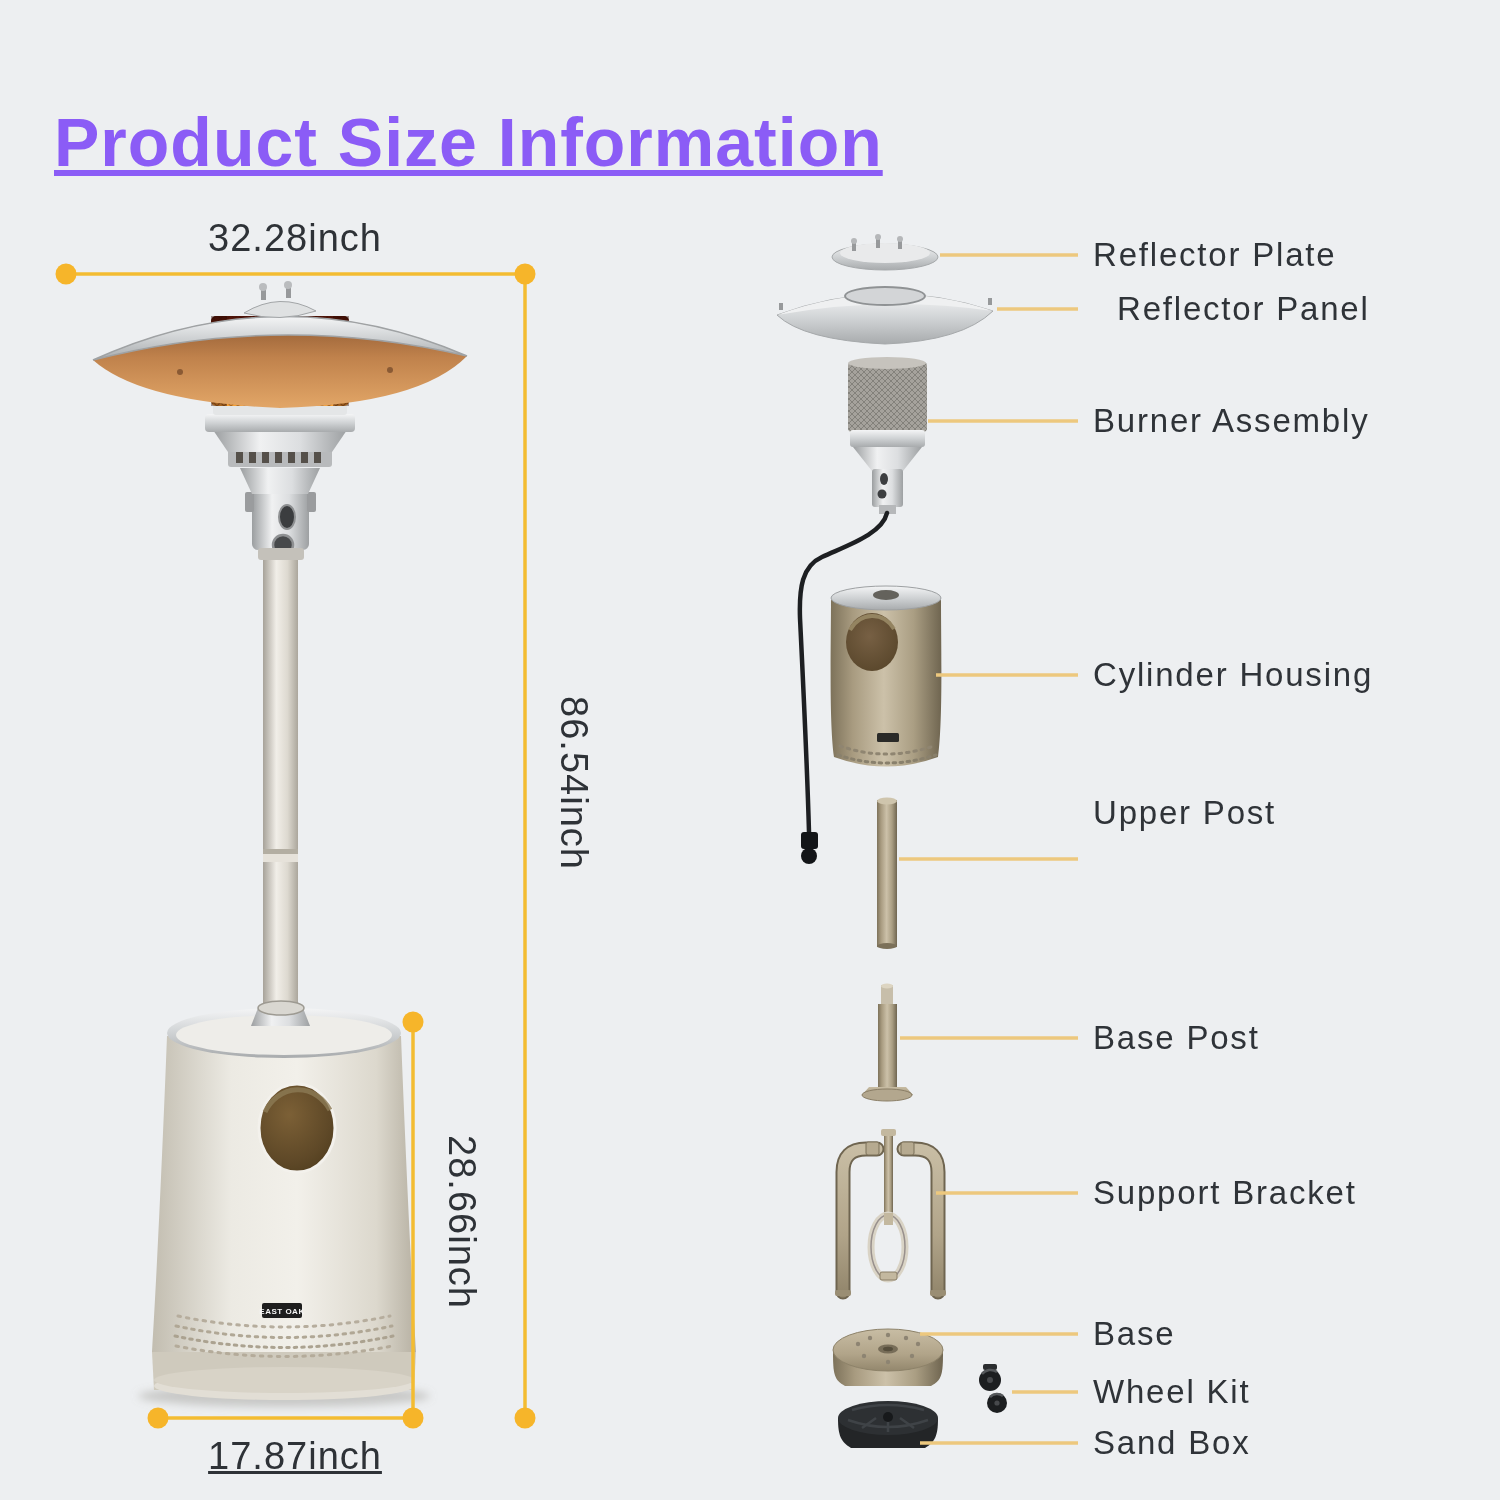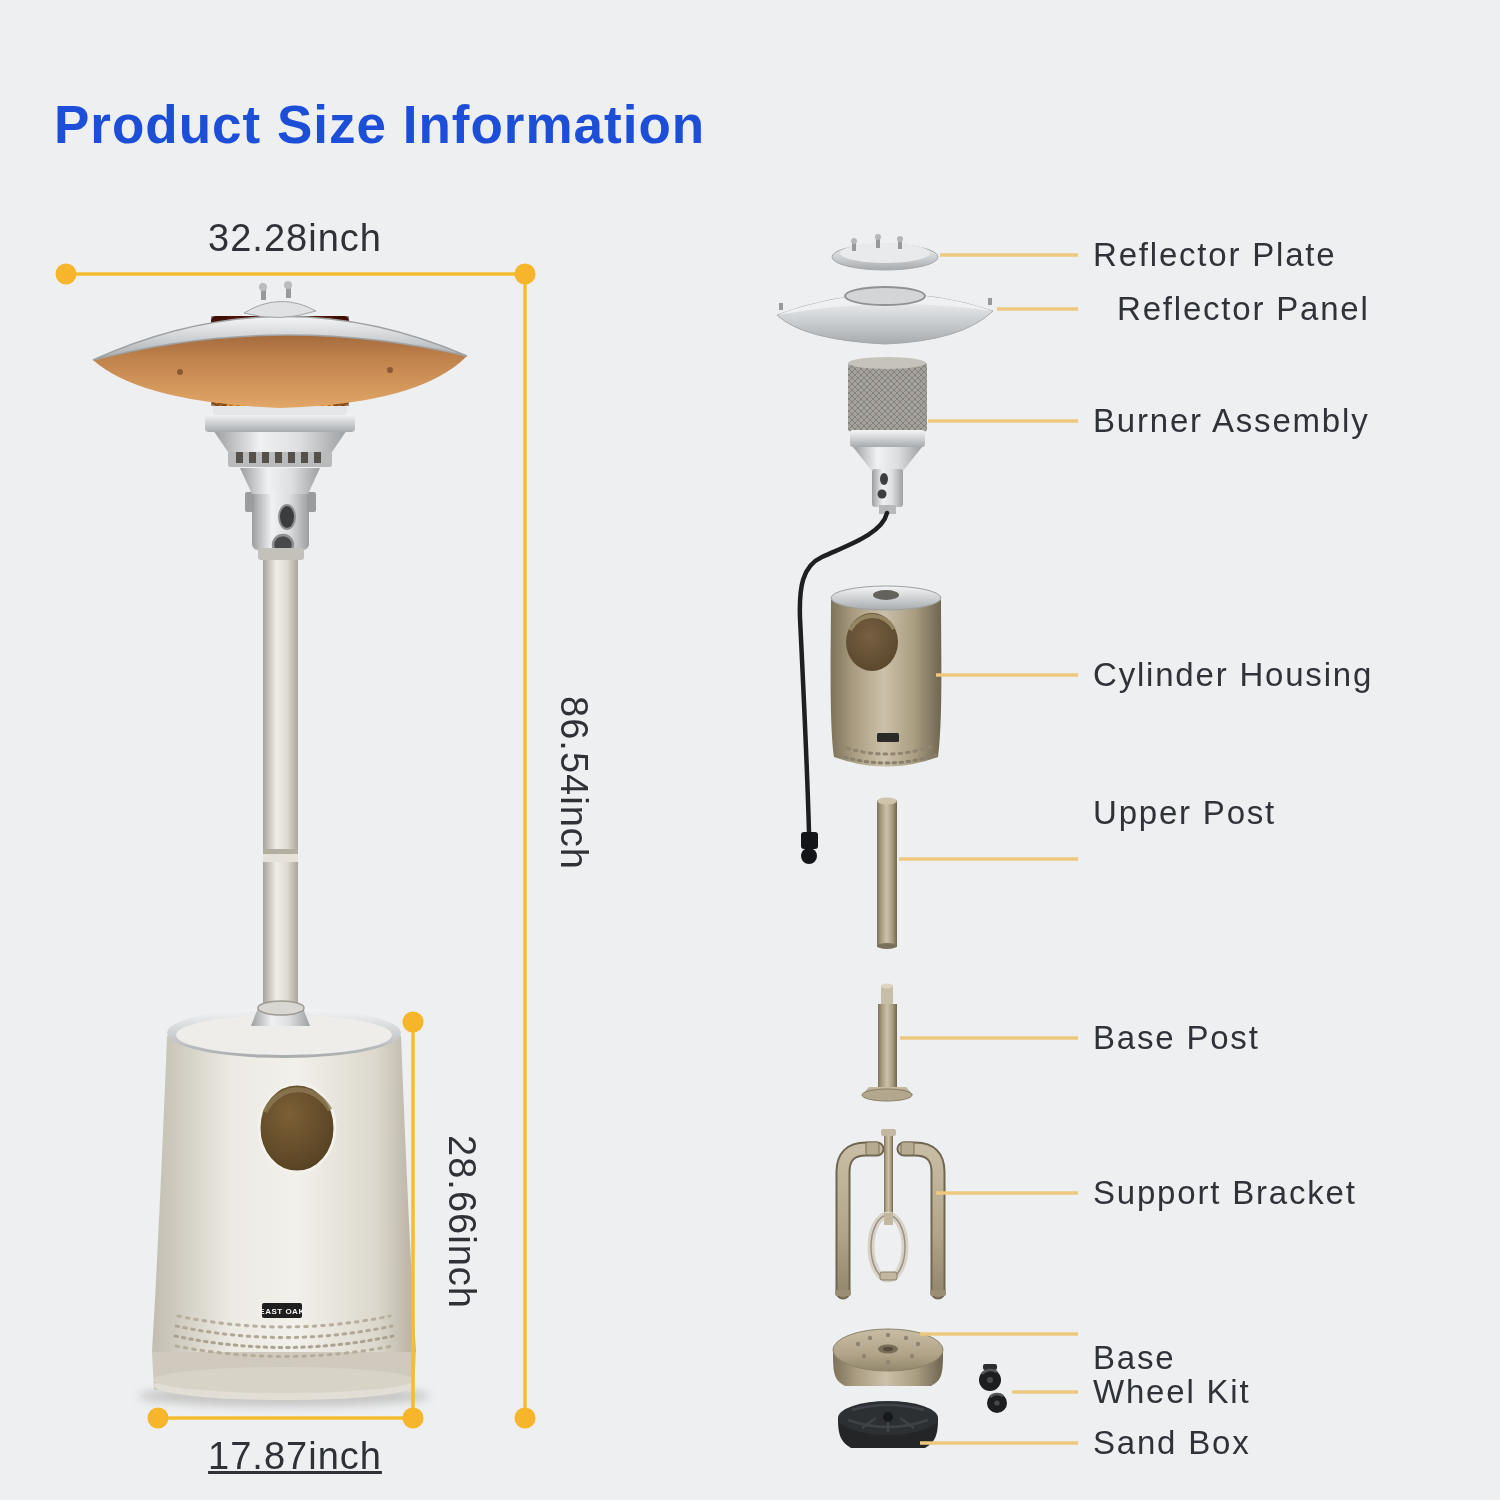--- a/index.html
+++ b/index.html
@@ -1,21 +1,21 @@
 <!DOCTYPE html>
 <html><head>
 <meta charset="utf-8">
 <style>
   html,body{margin:0;padding:0;}
   body{width:1500px;height:1500px;background:#edeff1;font-family:"Liberation Sans",sans-serif;overflow:hidden;position:relative;}
   .canvas{position:absolute;left:0;top:0;width:1500px;height:1500px;}
   svg.art{position:absolute;left:0;top:0;}
   .page-title{
     position:absolute;left:54px;top:62px;width:1100px;
-    font-size:53px;font-weight:700;letter-spacing:1px;color:#1d4ed8;line-height:1.0;
+    font-size:68px;font-weight:700;letter-spacing:1px;color:#8b5cf6;line-height:1.0;text-decoration:underline;
   }
   .dim-label{
     position:absolute;font-size:38px;color:#2e3237;letter-spacing:1px;white-space:nowrap;
     text-align:center;line-height:42px;
   }
   .dim-label.vert{transform:rotate(90deg);}
   .part-label{
     position:absolute;left:1093px;font-size:33px;color:#2f3338;letter-spacing:1.8px;
     line-height:42px;white-space:nowrap;
   }
@@ -331,17 +331,17 @@
 
   <div class="dim-label" style="left:145px;top:1435px;width:300px;text-decoration:underline;">17.87inch</div>
 
   <div class="part-label" style="top:234px;text-align:right;">Reflector Plate</div>
   <div class="part-label" style="top:288px;margin-left:24px;">Reflector Panel</div>
   <div class="part-label" style="top:400px;">Burner Assembly</div>
   <div class="part-label" style="top:654px;">Cylinder Housing</div>
   <div class="part-label" style="top:792px;">Upper Post</div>
   <div class="part-label" style="top:1017px;">Base Post</div>
   <div class="part-label" style="top:1172px;">Support Bracket</div>
-  <div class="part-label" style="top:1313px;margin-top:24px;">Base</div>
+  <div class="part-label" style="top:1313px;">Base</div>
   <div class="part-label" style="top:1371px;">Wheel Kit</div>
   <div class="part-label" style="top:1422px;">Sand Box</div>
 
 </div>
 
 </body></html>

